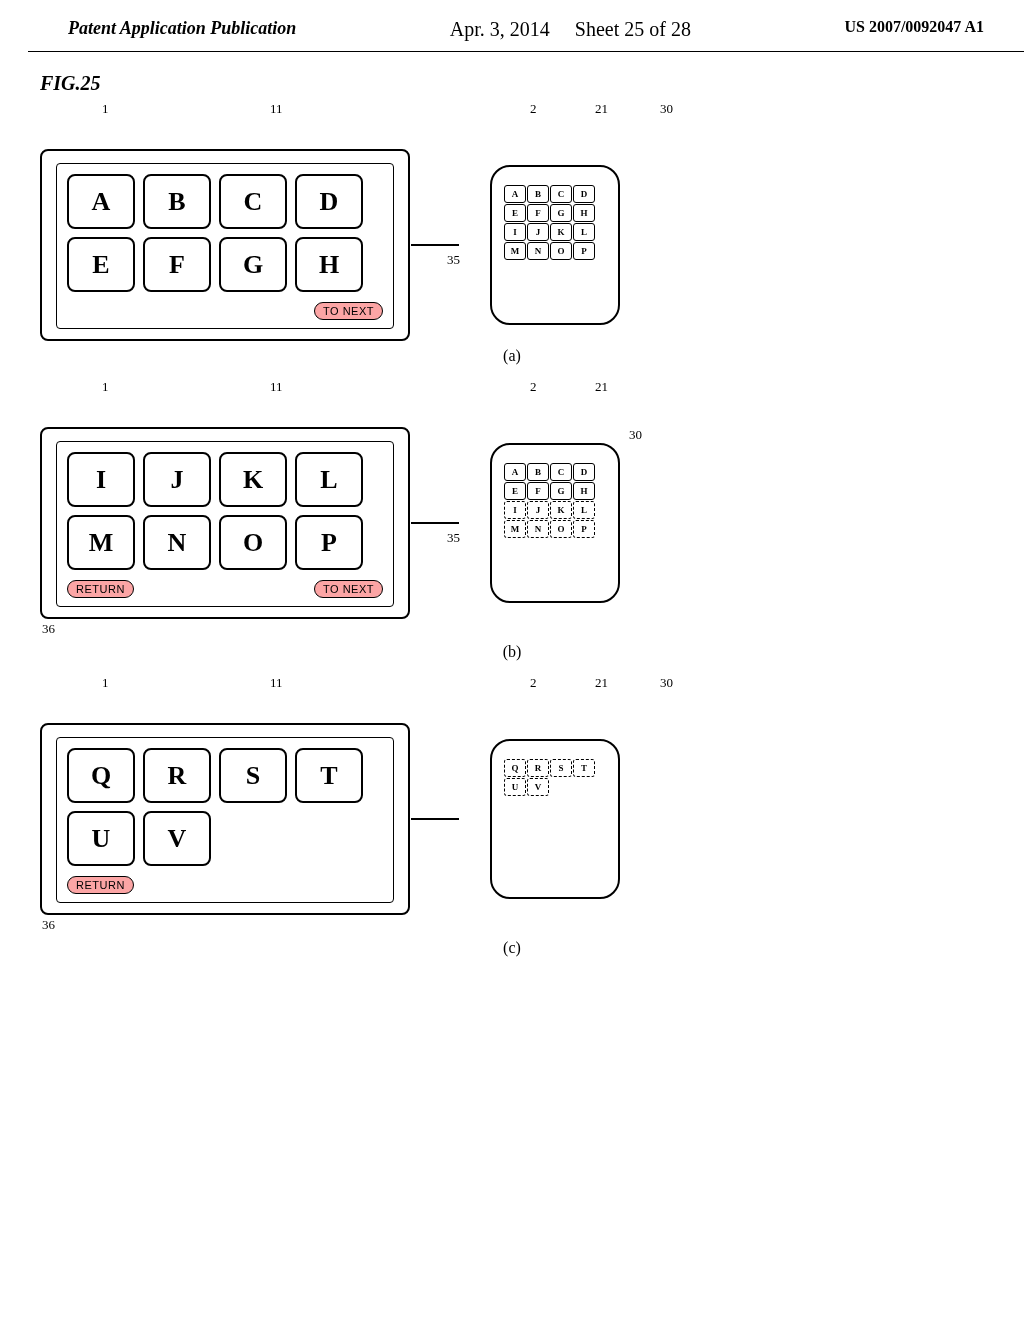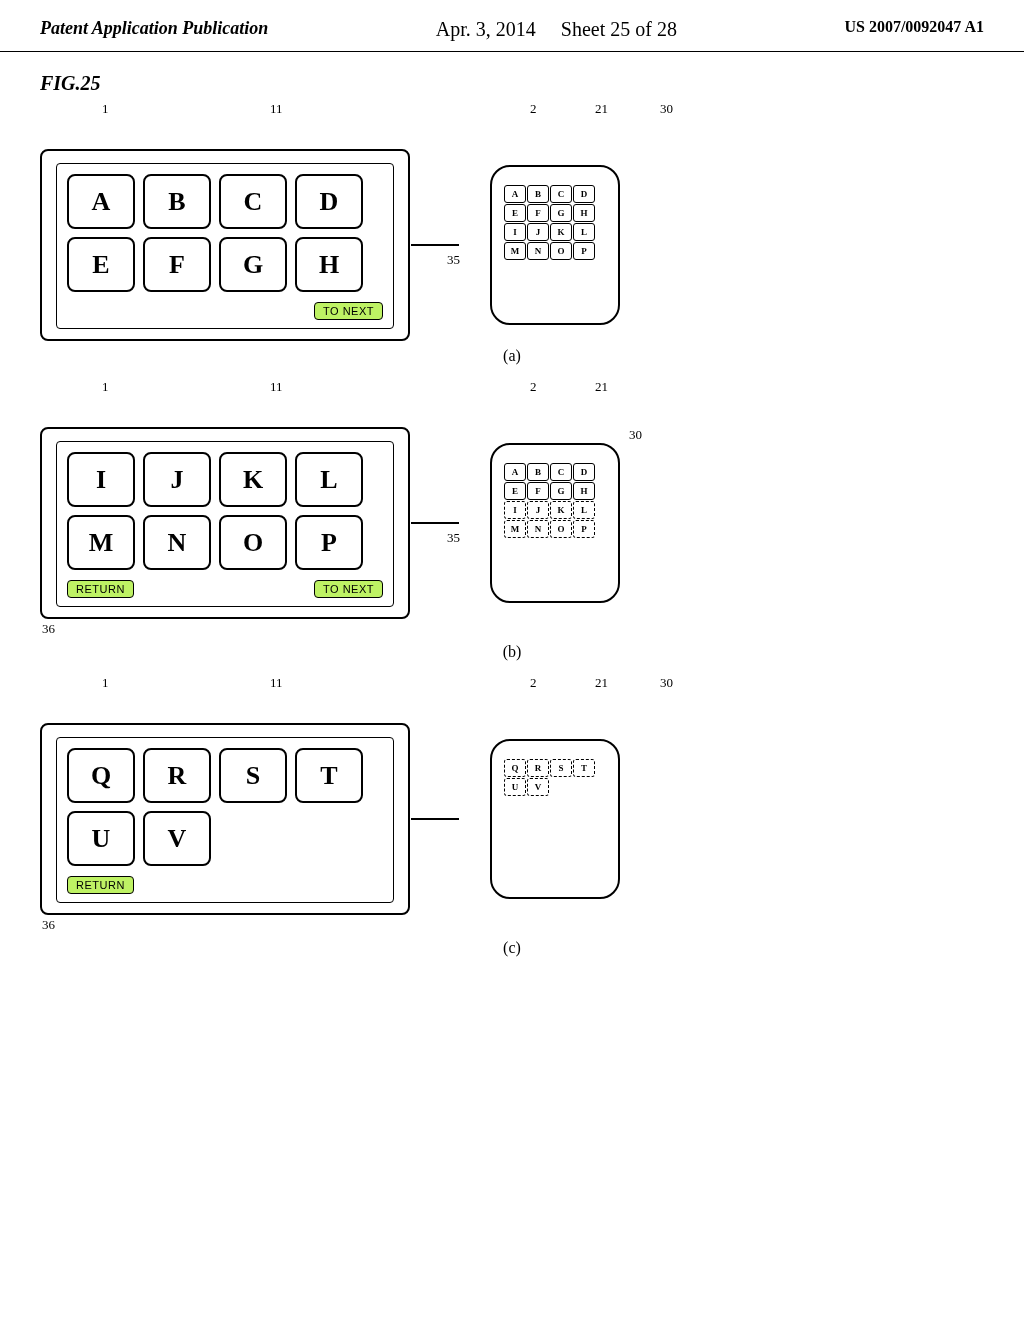--- a/index.html
+++ b/index.html
@@ -12,20 +12,21 @@
       overflow-x: hidden;
     }
 
     
     .header {
       display: flex;
       justify-content: space-between;
       align-items: flex-start;
       padding: 18px 40px 10px 40px;
       border-bottom: 1px solid #000;
+      margin-left: 28px;
     }
     .header-left {
       font-size: 18px;
       font-weight: bold;
       font-style: italic;
     }
     .header-center {
       font-size: 20px;
       text-align: center;
     }
@@ -83,24 +84,24 @@
       align-items: center;
       justify-content: center;
       font-size: 26px;
       font-weight: bold;
       background: #fff;
       font-family: 'Times New Roman', Times, serif;
     }
 
     .nav-btn {
       border: 1.5px solid #000;
-      border-radius: 4px;
+      border-radius: 9px;
       padding: 2px 8px;
       font-size: 11px;
-      background: #bef264;
+      background: #fca5a5;
       font-family: Arial, sans-serif;
       letter-spacing: 0.5px;
     }
 
     .display-bottom-row {
       display: flex;
       justify-content: space-between;
       width: 100%;
       padding: 0 0;
       margin-top: 2px;

